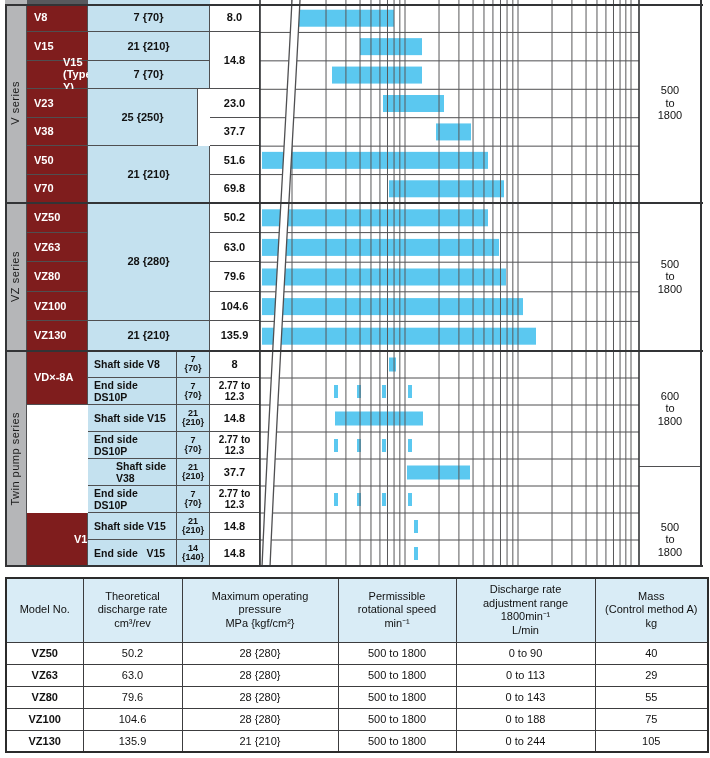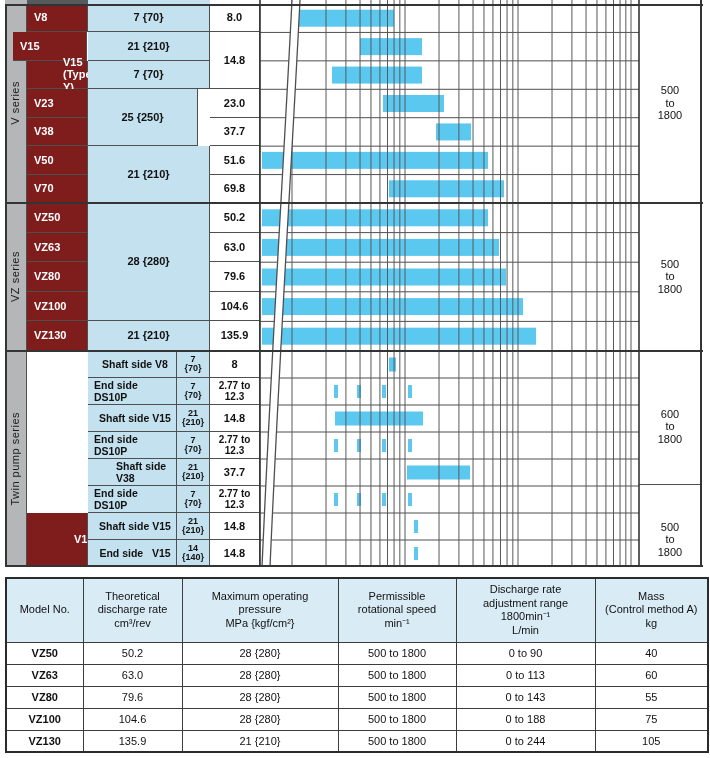--- a/index.html
+++ b/index.html
@@ -6,21 +6,21 @@
   body{width:710px;height:758px;position:relative;overflow:hidden;
        font-family:"Liberation Sans",sans-serif;color:#111;}
   #upper{position:absolute;left:0;top:0;width:710px;height:570px;}
   .cell{position:absolute;box-sizing:border-box;display:flex;align-items:center;justify-content:center;
         text-align:center;white-space:pre-wrap;border-right:1px solid #4f4f51;border-bottom:1px solid #4f4f51;
         line-height:1.15;}
   .series-cell{background:#b5b6b8;font-size:11px;color:#1a1a1a;}
   .series-cell .vtxt{writing-mode:vertical-rl;transform:rotate(180deg);letter-spacing:.5px;}
   .model-cell{background:#7f1d1d;color:#fff;font-size:11px;font-weight:700;justify-content:flex-start;padding-left:7px;text-align:left;}
   .press-cell{background:#c4e1ef;font-size:11px;font-weight:700;}
-  .desc-cell{background:#c4e1ef;font-size:10.5px;font-weight:700;justify-content:center;padding-left:6px;text-align:left;}
+  .desc-cell{background:#c4e1ef;font-size:10.5px;font-weight:700;justify-content:flex-start;padding-left:6px;text-align:left;}
   .smallp-cell{background:#c4e1ef;font-size:9px;font-weight:700;line-height:1.05;}
   .rate-cell{background:#fff;font-size:11px;font-weight:700;}
   .rate-cell.small{font-size:10px;}
   .speed-cell{background:#fff;font-size:11px;border-right:none;}
   .sliver{position:absolute;top:0;height:4px;}
   .ovl{position:absolute;background:#333436;}
   svg{position:absolute;left:0;top:0;pointer-events:none;}
   #bottom-table{position:absolute;left:5px;top:577px;border-collapse:collapse;table-layout:fixed;
         font-size:11px;color:#111;}
   #bottom-table th,#bottom-table td{border:1px solid #3c3c3e;text-align:center;white-space:pre-line;
@@ -34,21 +34,21 @@
 
 <div id="upper">
     <div class="sliver" style="left: 5px; width: 22px; background: rgb(181, 182, 184);"></div>
     <div class="sliver" style="left: 27px; width: 61px; background: rgb(88, 89, 93);"></div>
     <div class="sliver" style="left: 88px; width: 122px; background: rgb(196, 225, 239);"></div>
     <div class="sliver" style="left: 210px; width: 50px; background: rgb(255, 255, 255);"></div>
     <div class="cell series-cell" style="left: 5px; top: 4px; width: 22px; height: 199px;"><span class="vtxt">V series</span></div>
     <div class="cell model-cell" style="left: 27px; top: 4px; width: 61px; height: 28.4286px;"><span>V8</span></div>
     <div class="cell press-cell" style="left: 88px; top: 4px; width: 122px; height: 28.4286px;"><span>7 {70}</span></div>
     <div class="cell rate-cell" style="left: 210px; top: 4px; width: 50px; height: 28.4286px;"><span>8.0</span></div>
-    <div class="cell model-cell" style="left: 13px; top: 32.4286px; width: 74px; height: 28.4286px;"><span>V15</span></div>
+    <div class="cell model-cell" style="left: 27px; top: 32.4286px; width: 74px; height: 28.4286px;"><span>V15</span></div>
     <div class="cell press-cell" style="left: 88px; top: 32.4286px; width: 122px; height: 28.4286px;"><span>21 {210}</span></div>
     <div class="cell rate-cell" style="left: 210px; top: 32.4286px; width: 50px; height: 56.8571px;"><span>14.8</span></div>
     <div class="cell model-cell" style="left: 27px; top: 60.8571px; width: 61px; height: 28.4286px; padding-left: 36px;"><span>V15 (Type Y)</span></div>
     <div class="cell press-cell" style="left: 88px; top: 60.8571px; width: 122px; height: 28.4286px;"><span>7 {70}</span></div>
     <div class="cell model-cell" style="left: 27px; top: 89.2857px; width: 61px; height: 28.4286px;"><span>V23</span></div>
     <div class="cell press-cell" style="left: 88px; top: 89.2857px; width: 110px; height: 56.8571px;"><span>25 {250}</span></div>
     <div class="cell rate-cell" style="left: 210px; top: 89.2857px; width: 50px; height: 28.4286px;"><span>23.0</span></div>
     <div class="cell model-cell" style="left: 27px; top: 117.714px; width: 61px; height: 28.4286px;"><span>V38</span></div>
     <div class="cell rate-cell" style="left: 210px; top: 117.714px; width: 50px; height: 28.4286px;"><span>37.7</span></div>
     <div class="cell model-cell" style="left: 27px; top: 146.143px; width: 61px; height: 28.4286px;"><span>V50</span></div>
@@ -69,20 +69,21 @@
     <div class="cell rate-cell" style="left: 210px; top: 262.2px; width: 50px; height: 29.6px;"><span>79.6</span></div>
     <div class="cell model-cell" style="left: 27px; top: 291.8px; width: 61px; height: 29.6px;"><span>VZ100</span></div>
     <div class="cell rate-cell" style="left: 210px; top: 291.8px; width: 50px; height: 29.6px;"><span>104.6</span></div>
     <div class="cell model-cell" style="left: 27px; top: 321.4px; width: 61px; height: 29.6px;"><span>VZ130</span></div>
     <div class="cell press-cell" style="left: 88px; top: 321.4px; width: 122px; height: 29.6px;"><span>21 {210}</span></div>
     <div class="cell rate-cell" style="left: 210px; top: 321.4px; width: 50px; height: 29.6px;"><span>135.9</span></div>
     <div class="cell speed-cell" style="left: 639px; top: 203px; width: 62px; height: 148px;"><span>500
 to
 1800</span></div>
     <div class="cell series-cell" style="left: 5px; top: 351px; width: 22px; height: 216px;"><span class="vtxt">Twin pump series</span></div>
+    <div class="cell model-cell" style="left: 27px; top: 351px; width: 61px; height: 54px;"><span>VD×-8A</span></div>
     <div class="cell desc-cell" style="left: 88px; top: 351px; width: 89px; height: 27px;"><span>Shaft side V8</span></div>
     <div class="cell smallp-cell" style="left: 177px; top: 351px; width: 33px; height: 27px;"><span>7
 {70}</span></div>
     <div class="cell rate-cell" style="left: 210px; top: 351px; width: 50px; height: 27px;"><span>8</span></div>
     <div class="cell desc-cell" style="left: 88px; top: 378px; width: 89px; height: 27px;"><span>End side   DS10P</span></div>
     <div class="cell smallp-cell" style="left: 177px; top: 378px; width: 33px; height: 27px;"><span>7
 {70}</span></div>
     <div class="cell rate-cell small" style="left: 210px; top: 378px; width: 50px; height: 27px;"><span>2.77 to
 12.3</span></div>
     <div class="cell desc-cell" style="left: 88px; top: 405px; width: 89px; height: 27px;"><span>Shaft side V15</span></div>
@@ -105,21 +106,21 @@
 12.3</span></div>
     <div class="cell model-cell" style="left: 27px; top: 513px; width: 61px; height: 54px; padding-left: 47px;"><span>V1515A</span></div>
     <div class="cell desc-cell" style="left: 88px; top: 513px; width: 89px; height: 27px;"><span>Shaft side V15</span></div>
     <div class="cell smallp-cell" style="left: 177px; top: 513px; width: 33px; height: 27px;"><span>21
 {210}</span></div>
     <div class="cell rate-cell" style="left: 210px; top: 513px; width: 50px; height: 27px;"><span>14.8</span></div>
     <div class="cell desc-cell" style="left: 88px; top: 540px; width: 89px; height: 27px;"><span>End side   V15</span></div>
     <div class="cell smallp-cell" style="left: 177px; top: 540px; width: 33px; height: 27px;"><span>14
 {140}</span></div>
     <div class="cell rate-cell" style="left: 210px; top: 540px; width: 50px; height: 27px;"><span>14.8</span></div>
-    <div class="cell speed-cell" style="left: 639px; top: 351px; width: 62px; height: 116px; margin-top: 18px;"><span>600
+    <div class="cell speed-cell" style="left: 639px; top: 351px; width: 62px; height: 116px;"><span>600
 to
 1800</span></div>
     <div class="cell speed-cell" style="left: 639px; top: 513px; width: 62px; height: 54px;"><span>500
 to
 1800</span></div>
     <svg width="710" height="570">
       <rect x="294" y="9.714285714285715" width="100" height="17" fill="#5bc8f0"></rect>
       <rect x="360" y="38.14285714285714" width="62" height="17" fill="#5bc8f0"></rect>
       <rect x="332" y="66.57142857142857" width="90" height="17" fill="#5bc8f0"></rect>
       <rect x="383" y="95" width="61" height="17" fill="#5bc8f0"></rect>
@@ -244,21 +245,21 @@
         <td>500 to 1800</td>
         <td>0 to 90</td>
         <td>40</td>
       </tr>
       <tr>
         <td style="font-weight: 700;">VZ63</td>
         <td>63.0</td>
         <td>28 {280}</td>
         <td>500 to 1800</td>
         <td>0 to 113</td>
-        <td>60</td>
+        <td>29</td>
       </tr>
       <tr>
         <td style="font-weight: 700;">VZ80</td>
         <td>79.6</td>
         <td>28 {280}</td>
         <td>500 to 1800</td>
         <td>0 to 143</td>
         <td>55</td>
       </tr>
       <tr>

